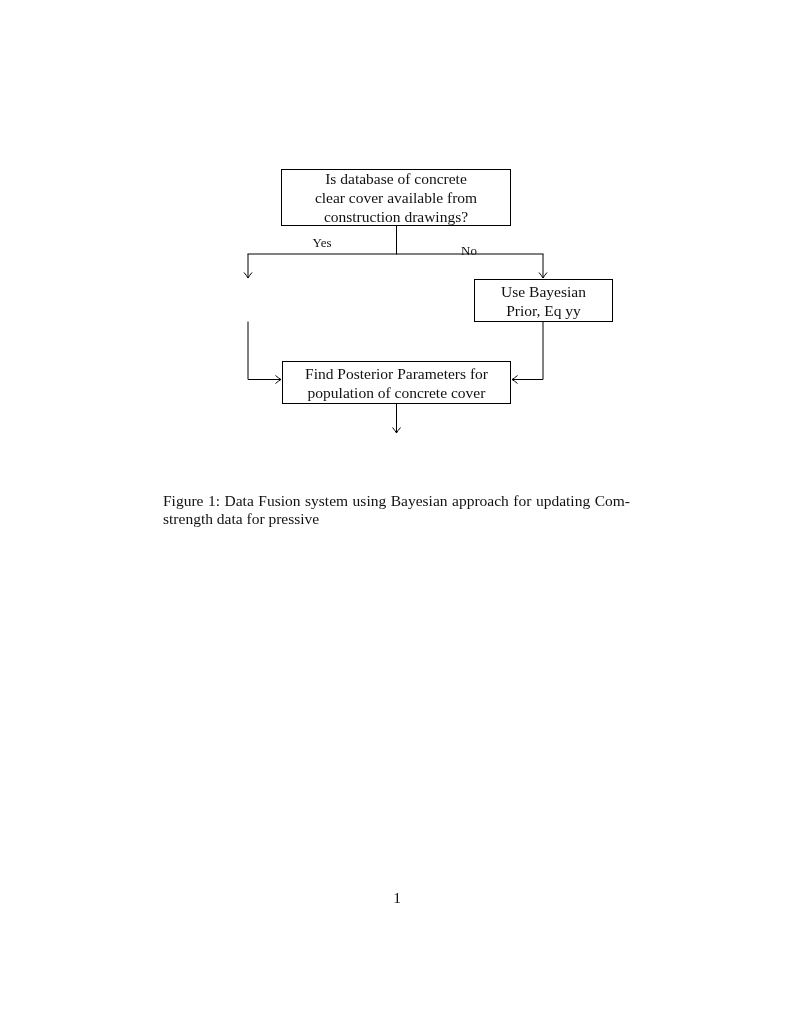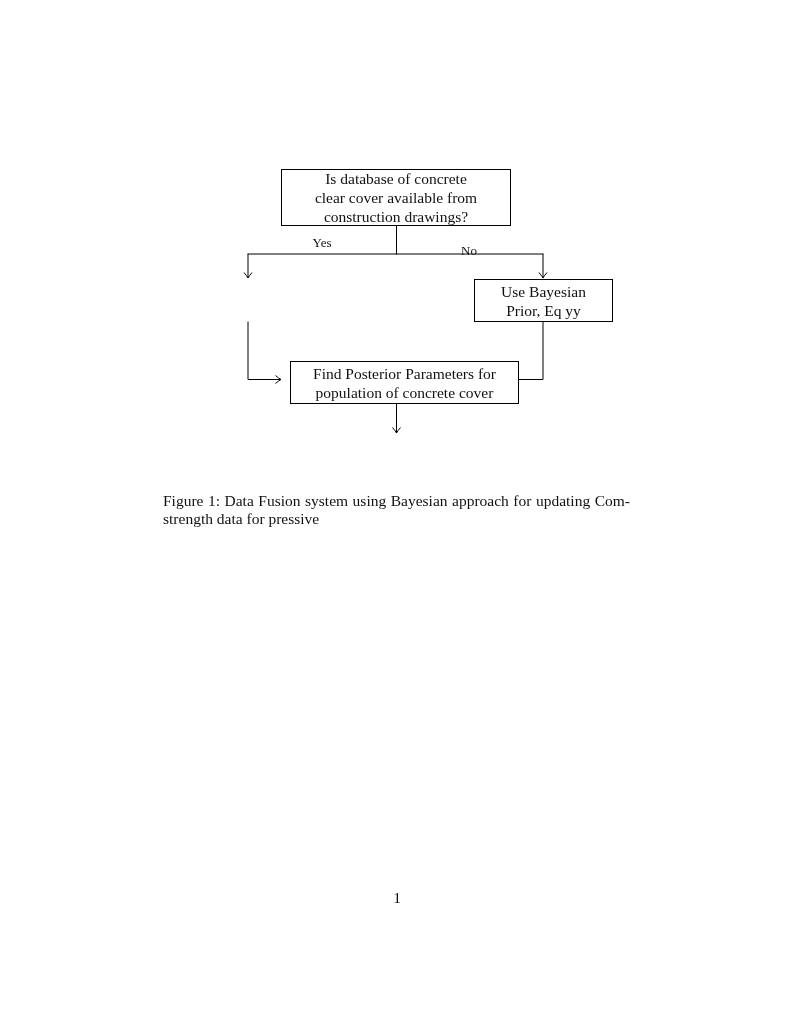--- a/index.html
+++ b/index.html
@@ -99,21 +99,21 @@
 construction drawings?</div>
 
   <div class="edge-label" style="left:322px; top:234px;">Yes</div>
 
   <div class="edge-label" style="left:469px; top:242px;">No</div>
 
 
   <div class="node" style="left:474px; top:279px; width:137px; height:41px;">Use Bayesian
 Prior, Eq yy</div>
 
-  <div class="node" style="left:282px; top:361px; width:227px; height:41px;margin-left:8px;">Find Posterior Parameters for
+  <div class="node" style="left:282px; top:361px; width:227px; height:41px;">Find Posterior Parameters for
 population of concrete cover</div>
 
 
   <div class="caption">
     <div class="cap-line">Figure 1: Data Fusion system using Bayesian approach for updating Com-</div>
     <div class="cap-line last">strength data for pressive</div>
   </div>
 
   <div class="page-number">1</div>
 

